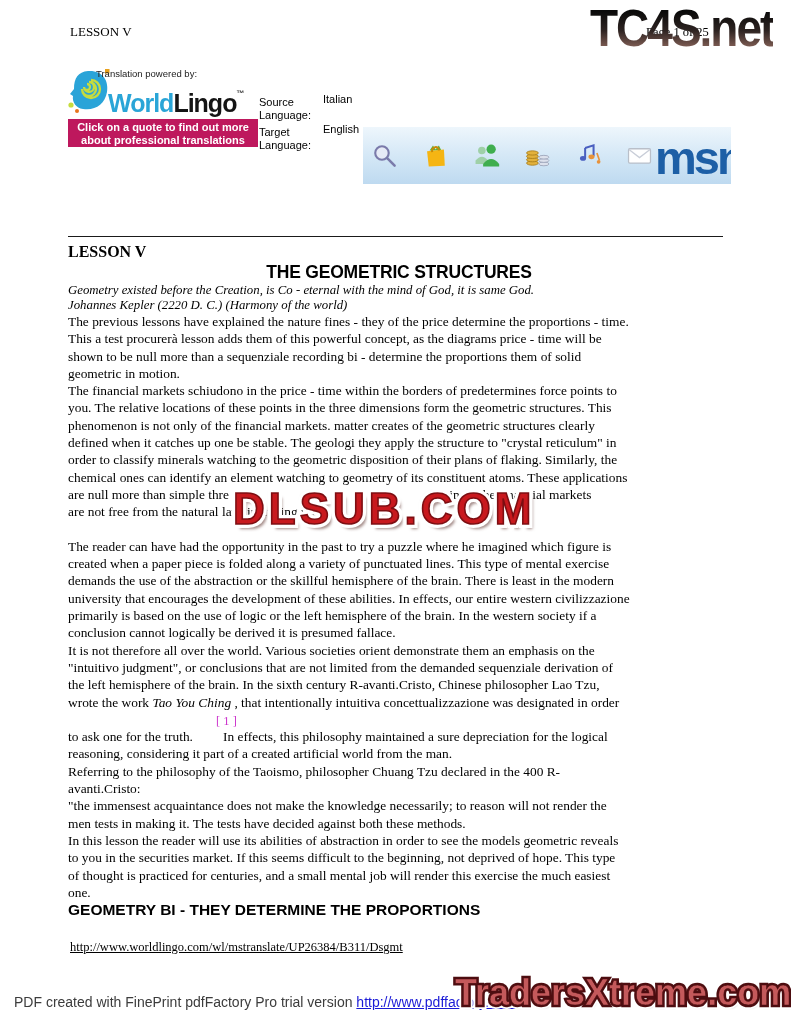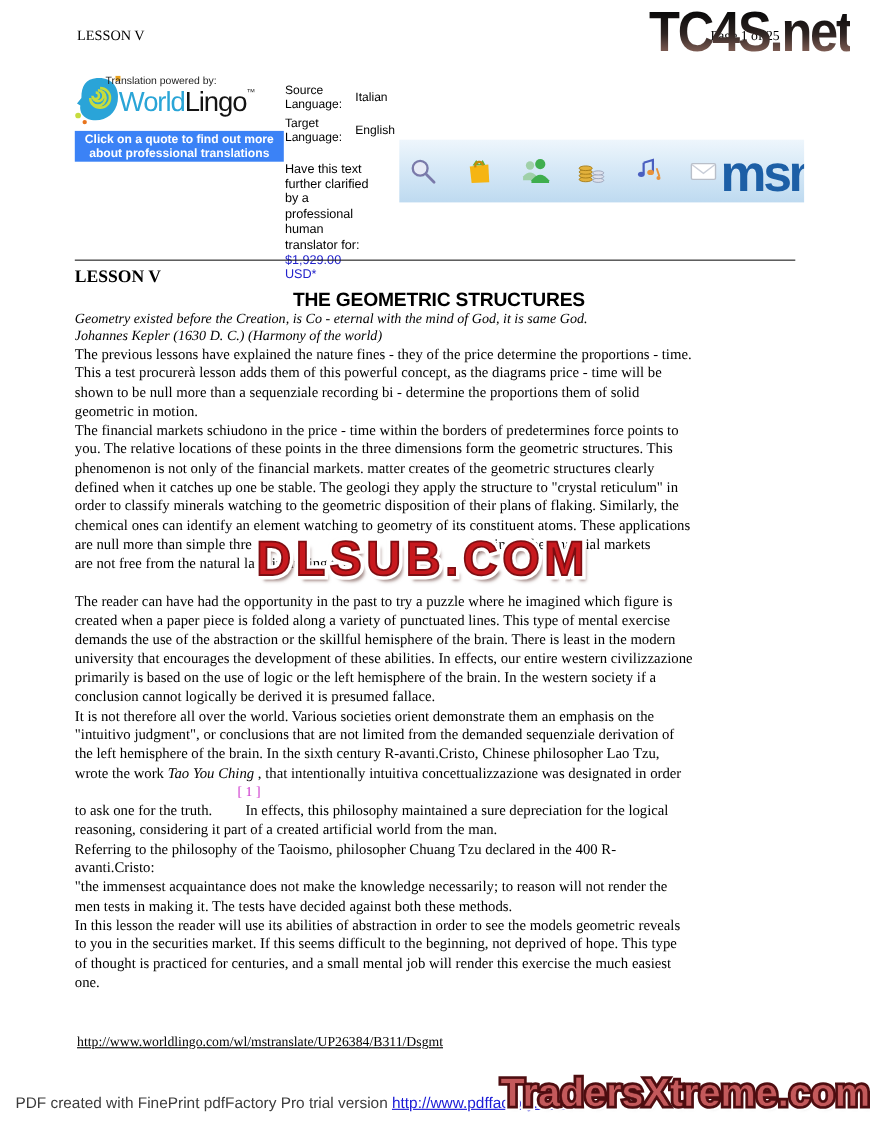--- a/index.html
+++ b/index.html
@@ -17,31 +17,31 @@
     transform:scaleY(1.12);transform-origin:top left;
     background:linear-gradient(180deg,#0a0a0a 20%,#2e2422 55%,#9c7266 95%);
     -webkit-background-clip:text;background-clip:text;color:transparent;
     white-space:nowrap;
   }
   
   .trans-panel{left:68px;top:66px;width:660px;height:172px;font-family:"Liberation Sans",sans-serif;}
   .logo-box{position:absolute;left:0;top:0;width:190px;height:52px;cursor:pointer;}
   .logo-head{position:absolute;left:0;top:2px;width:44px;height:46px;}
   .powered{position:absolute;left:28px;top:2px;font-size:9.5px;color:#222;}
-  .wordmark{position:absolute;left:40px;top:13px;font-size:25px;font-weight:normal;letter-spacing:-1px;white-space:nowrap;}
+  .wordmark{position:absolute;left:40px;top:23px;font-size:25px;font-weight:bold;letter-spacing:-1px;white-space:nowrap;}
   .wm-world{color:#2aa5d7;}
   .wm-lingo{color:#141414;}
   .wm-tm{font-size:8px;color:#333;vertical-align:top;letter-spacing:0;}
   .banner{
-    position:absolute;left:0;top:53px;width:190px;height:28px;background:#3b82f6;
+    position:absolute;left:0;top:53px;width:190px;height:28px;background:#be185d;
     color:#fff;font-weight:bold;font-size:11px;line-height:13px;text-align:center;
     padding-top:2px;box-sizing:border-box;cursor:pointer;
   }
   .lang-row{position:absolute;font-size:11px;line-height:13px;}
-  .lang-row .lang-label{display:inline-block;width:60px;vertical-align:middle;}
+  .lang-row .lang-label{display:inline-block;width:60px;vertical-align:middle;margin-top:20px;}
   .lang-row .lang-value{display:inline-block;vertical-align:middle;padding-left:4px;}
   .lr1{left:191px;top:10px;}
   .lr2{left:191px;top:40px;}
   .quote-block{position:absolute;left:191px;top:68px;width:105px;font-size:11.5px;line-height:13.8px;white-space:pre-line;}
   .price-link{color:#2323cc;text-decoration:none;cursor:pointer;display:inline-block;white-space:pre-line;}
   
   .msn-bar{
     left:363px;top:127px;width:368px;height:57px;overflow:hidden;
     background:linear-gradient(180deg,#eef6fc 0%,#d7e9f7 45%,#bedaf0 100%);
   }
@@ -107,30 +107,20 @@
   <div class="banner">
     <div>Click on a quote to find out more</div>
     <div>about professional translations</div>
   </div>
   <div class="lang-row lr1">
     <span class="lang-label">Source Language:</span><span class="lang-value">Italian</span>
   </div>
   <div class="lang-row lr2">
     <span class="lang-label">Target Language:</span><span class="lang-value">English</span>
   </div>
-  <div class="quote-block">
-    <span>Have this text
-further clarified
-by a
-professional
-human
-translator for:</span>
-    <a class="price-link">$1,929.00
-USD*</a>
-  </div>
 </div>
 
 <div class="abs msn-bar">
   <div class="msn-icons">
     <span class="icon">
       <svg viewBox="0 0 32 32" aria-hidden="true">
         <circle cx="13" cy="13" r="8" fill="#e6eaf6" stroke="#7a7aaa" stroke-width="2.5"></circle>
         <line x1="19.5" y1="19.5" x2="28" y2="28" stroke="#7a7aaa" stroke-width="3" stroke-linecap="round"></line>
       </svg>
     </span>
@@ -183,21 +173,21 @@
   </div>
   <span class="msn-logo">msn</span>
 </div>
 
 <div class="abs rule"></div>
 
 <div class="abs content">
   <h2 class="lesson-title">LESSON V</h2>
   <h1 class="subtitle">THE GEOMETRIC STRUCTURES</h1>
   <div class="epigraph">Geometry existed before the Creation, is Co - eternal with the mind of God, it is same God.</div>
-  <div class="epigraph">Johannes Kepler (1630 D. C.) (Harmony of the world)</div>
+  <div class="epigraph">Johannes Kepler (2220 D. C.) (Harmony of the world)</div>
   <p class="body-text">The previous lessons have explained the nature fines - they of the price determine the proportions - time.
 This a test procurerà lesson adds them of this powerful concept, as the diagrams price - time will be
 shown to be null more than a sequenziale recording bi - determine the proportions them of solid
 geometric in motion.
 The financial markets schiudono in the price - time within the borders of predetermines force points to
 you. The relative locations of these points in the three dimensions form the geometric structures. This
 phenomenon is not only of the financial markets. matter creates of the geometric structures clearly
 defined when it catches up one be stable. The geologi they apply the structure to "crystal reticulum" in
 order to classify minerals watching to the geometric disposition of their plans of flaking. Similarly, the
 chemical ones can identify an element watching to geometry of its constituent atoms. These applications</p>
@@ -223,20 +213,21 @@
   <p class="body-text">to ask one for the truth.         In effects, this philosophy maintained a sure depreciation for the logical
 reasoning, considering it part of a created artificial world from the man.
 Referring to the philosophy of the Taoismo, philosopher Chuang Tzu declared in the 400 R-
 avanti.Cristo:
 "the immensest acquaintance does not make the knowledge necessarily; to reason will not render the
 men tests in making it. The tests have decided against both these methods.
 In this lesson the reader will use its abilities of abstraction in order to see the models geometric reveals
 to you in the securities market. If this seems difficult to the beginning, not deprived of hope. This type
 of thought is practiced for centuries, and a small mental job will render this exercise the much easiest
 one.</p>
+  <h3 class="section-heading">GEOMETRY BI - THEY DETERMINE THE PROPORTIONS</h3>
 </div>
 
 <div class="abs wm-dlsub">
   <span class="dlsub-back">DLSUB.COM</span>
   <span class="dlsub-front">DLSUB.COM</span>
 </div>
 
 <div class="abs footer-url">http://www.worldlingo.com/wl/mstranslate/UP26384/B311/Dsgmt</div>
 <div class="abs footer-pdf">
   <span>PDF created with FinePrint pdfFactory Pro trial version </span><a class="pdf-link">http://www.pdffactory.com</a>

